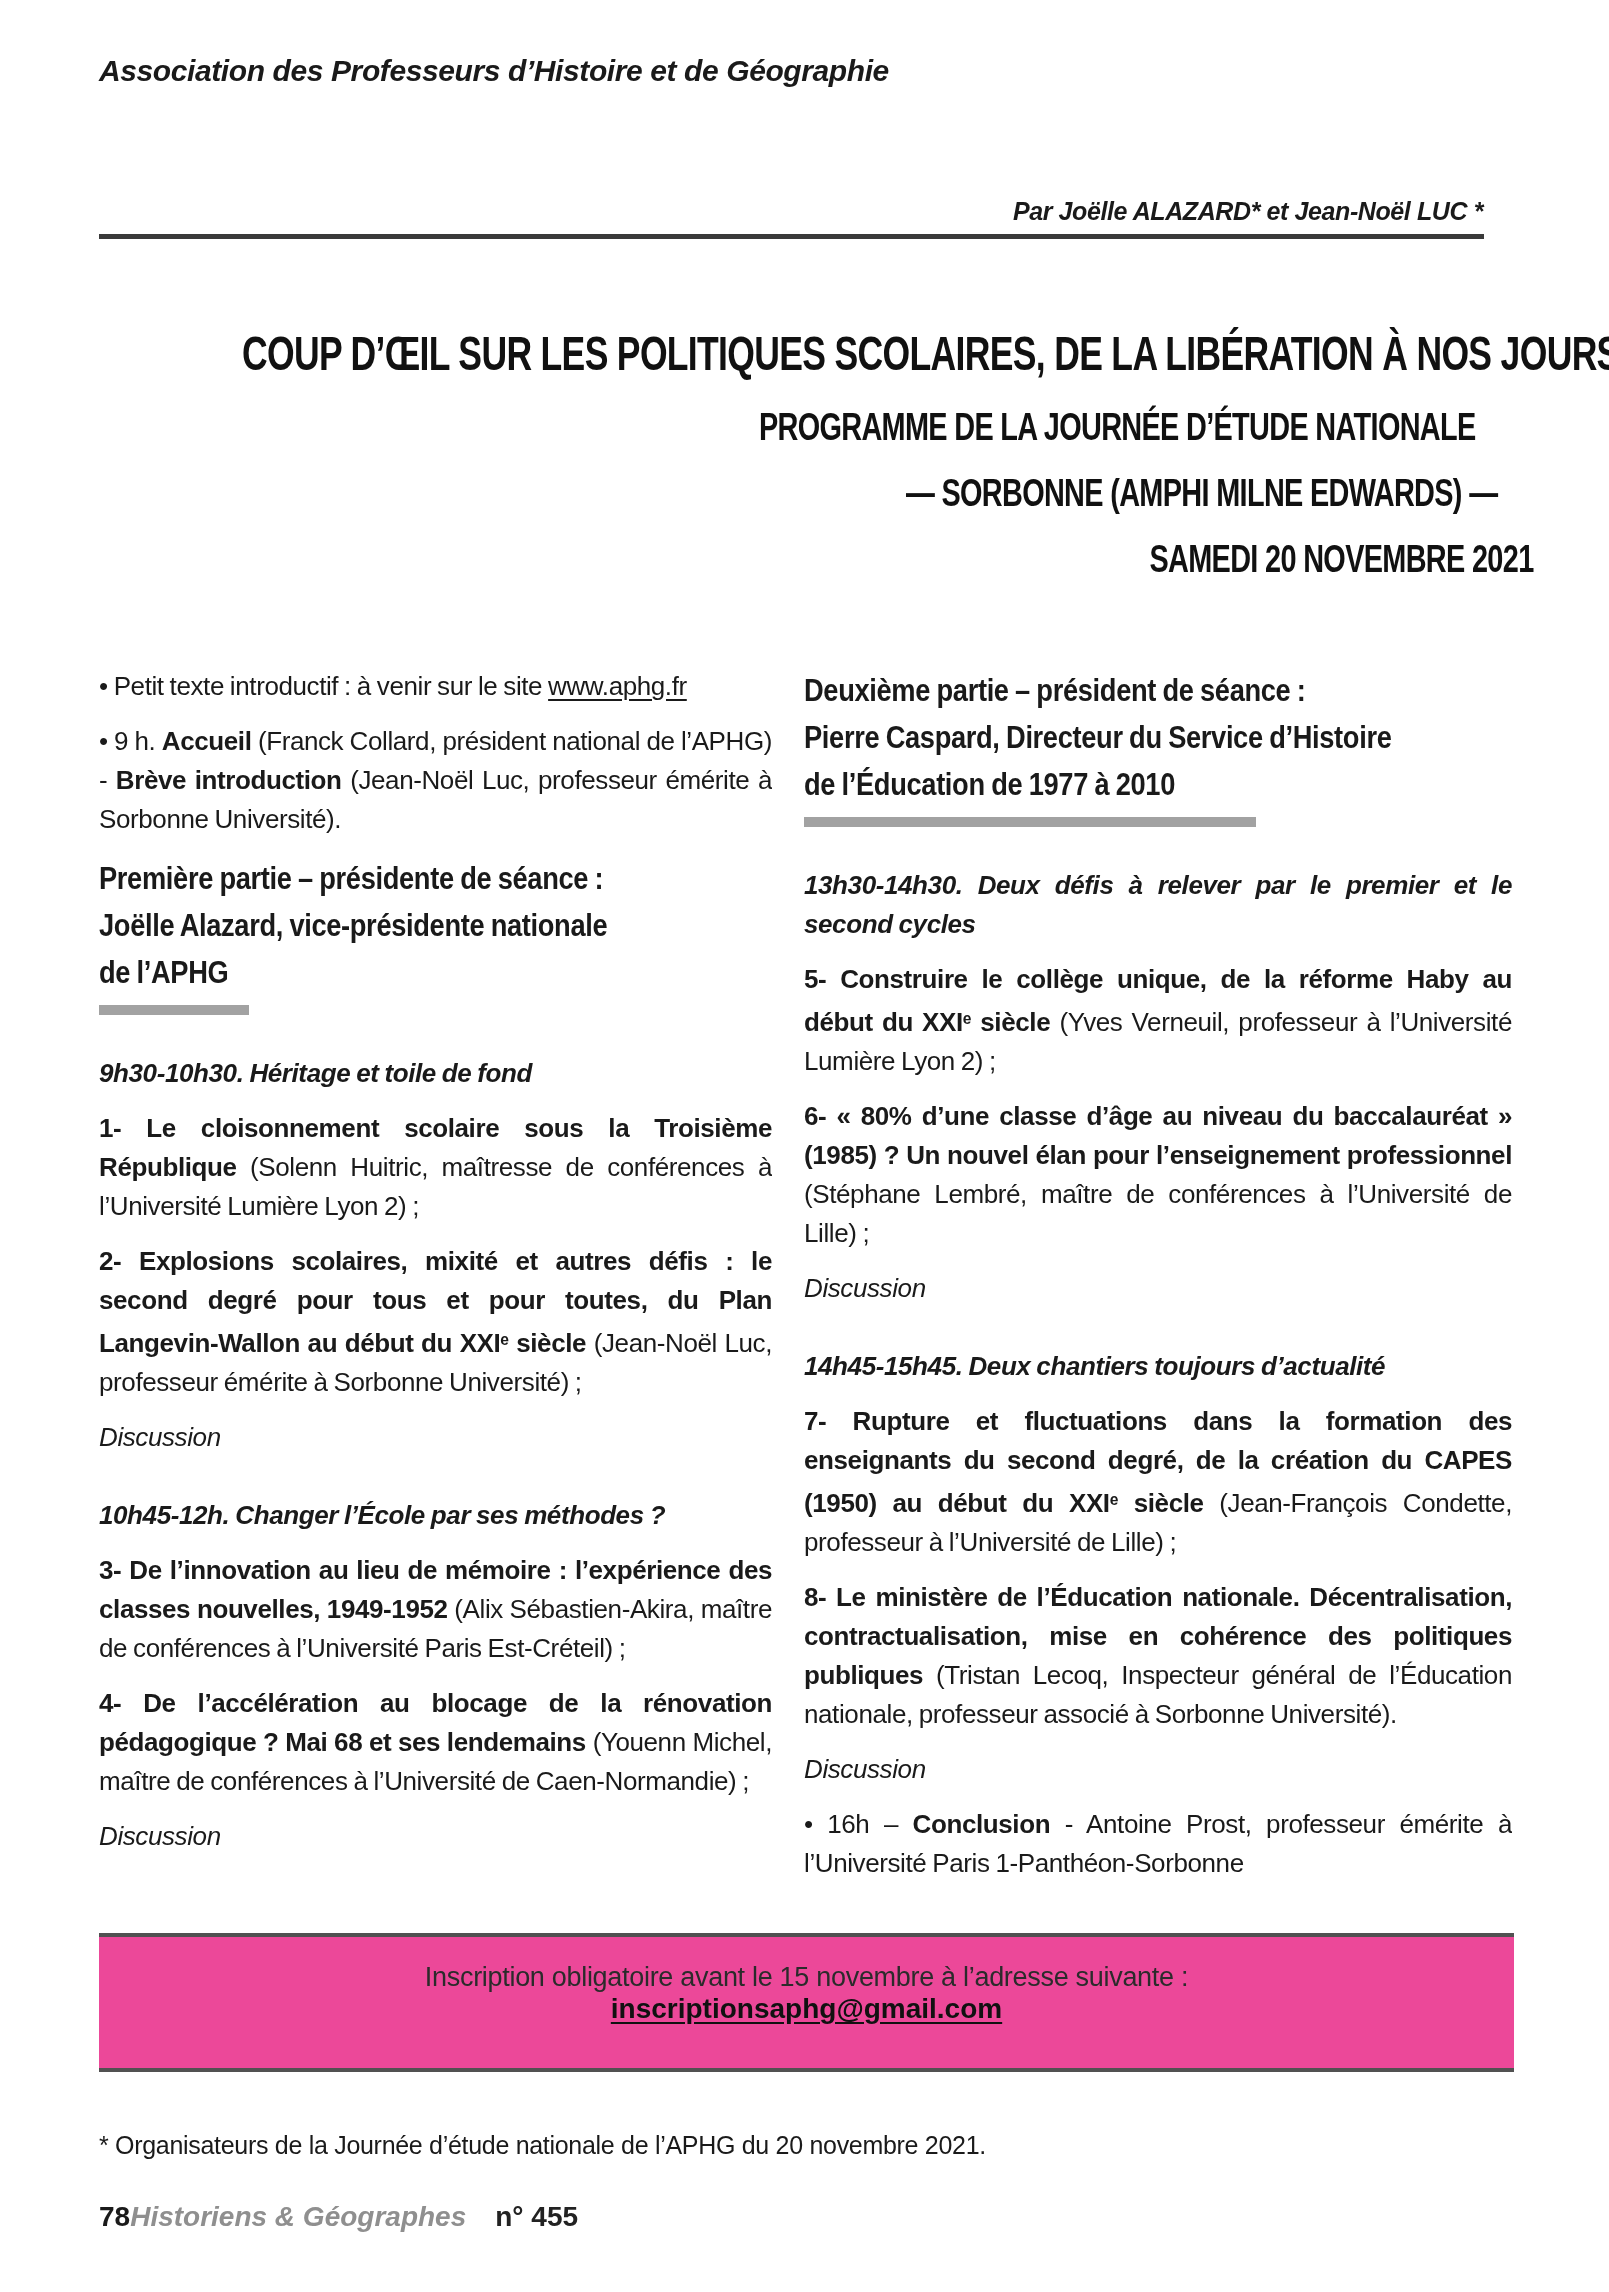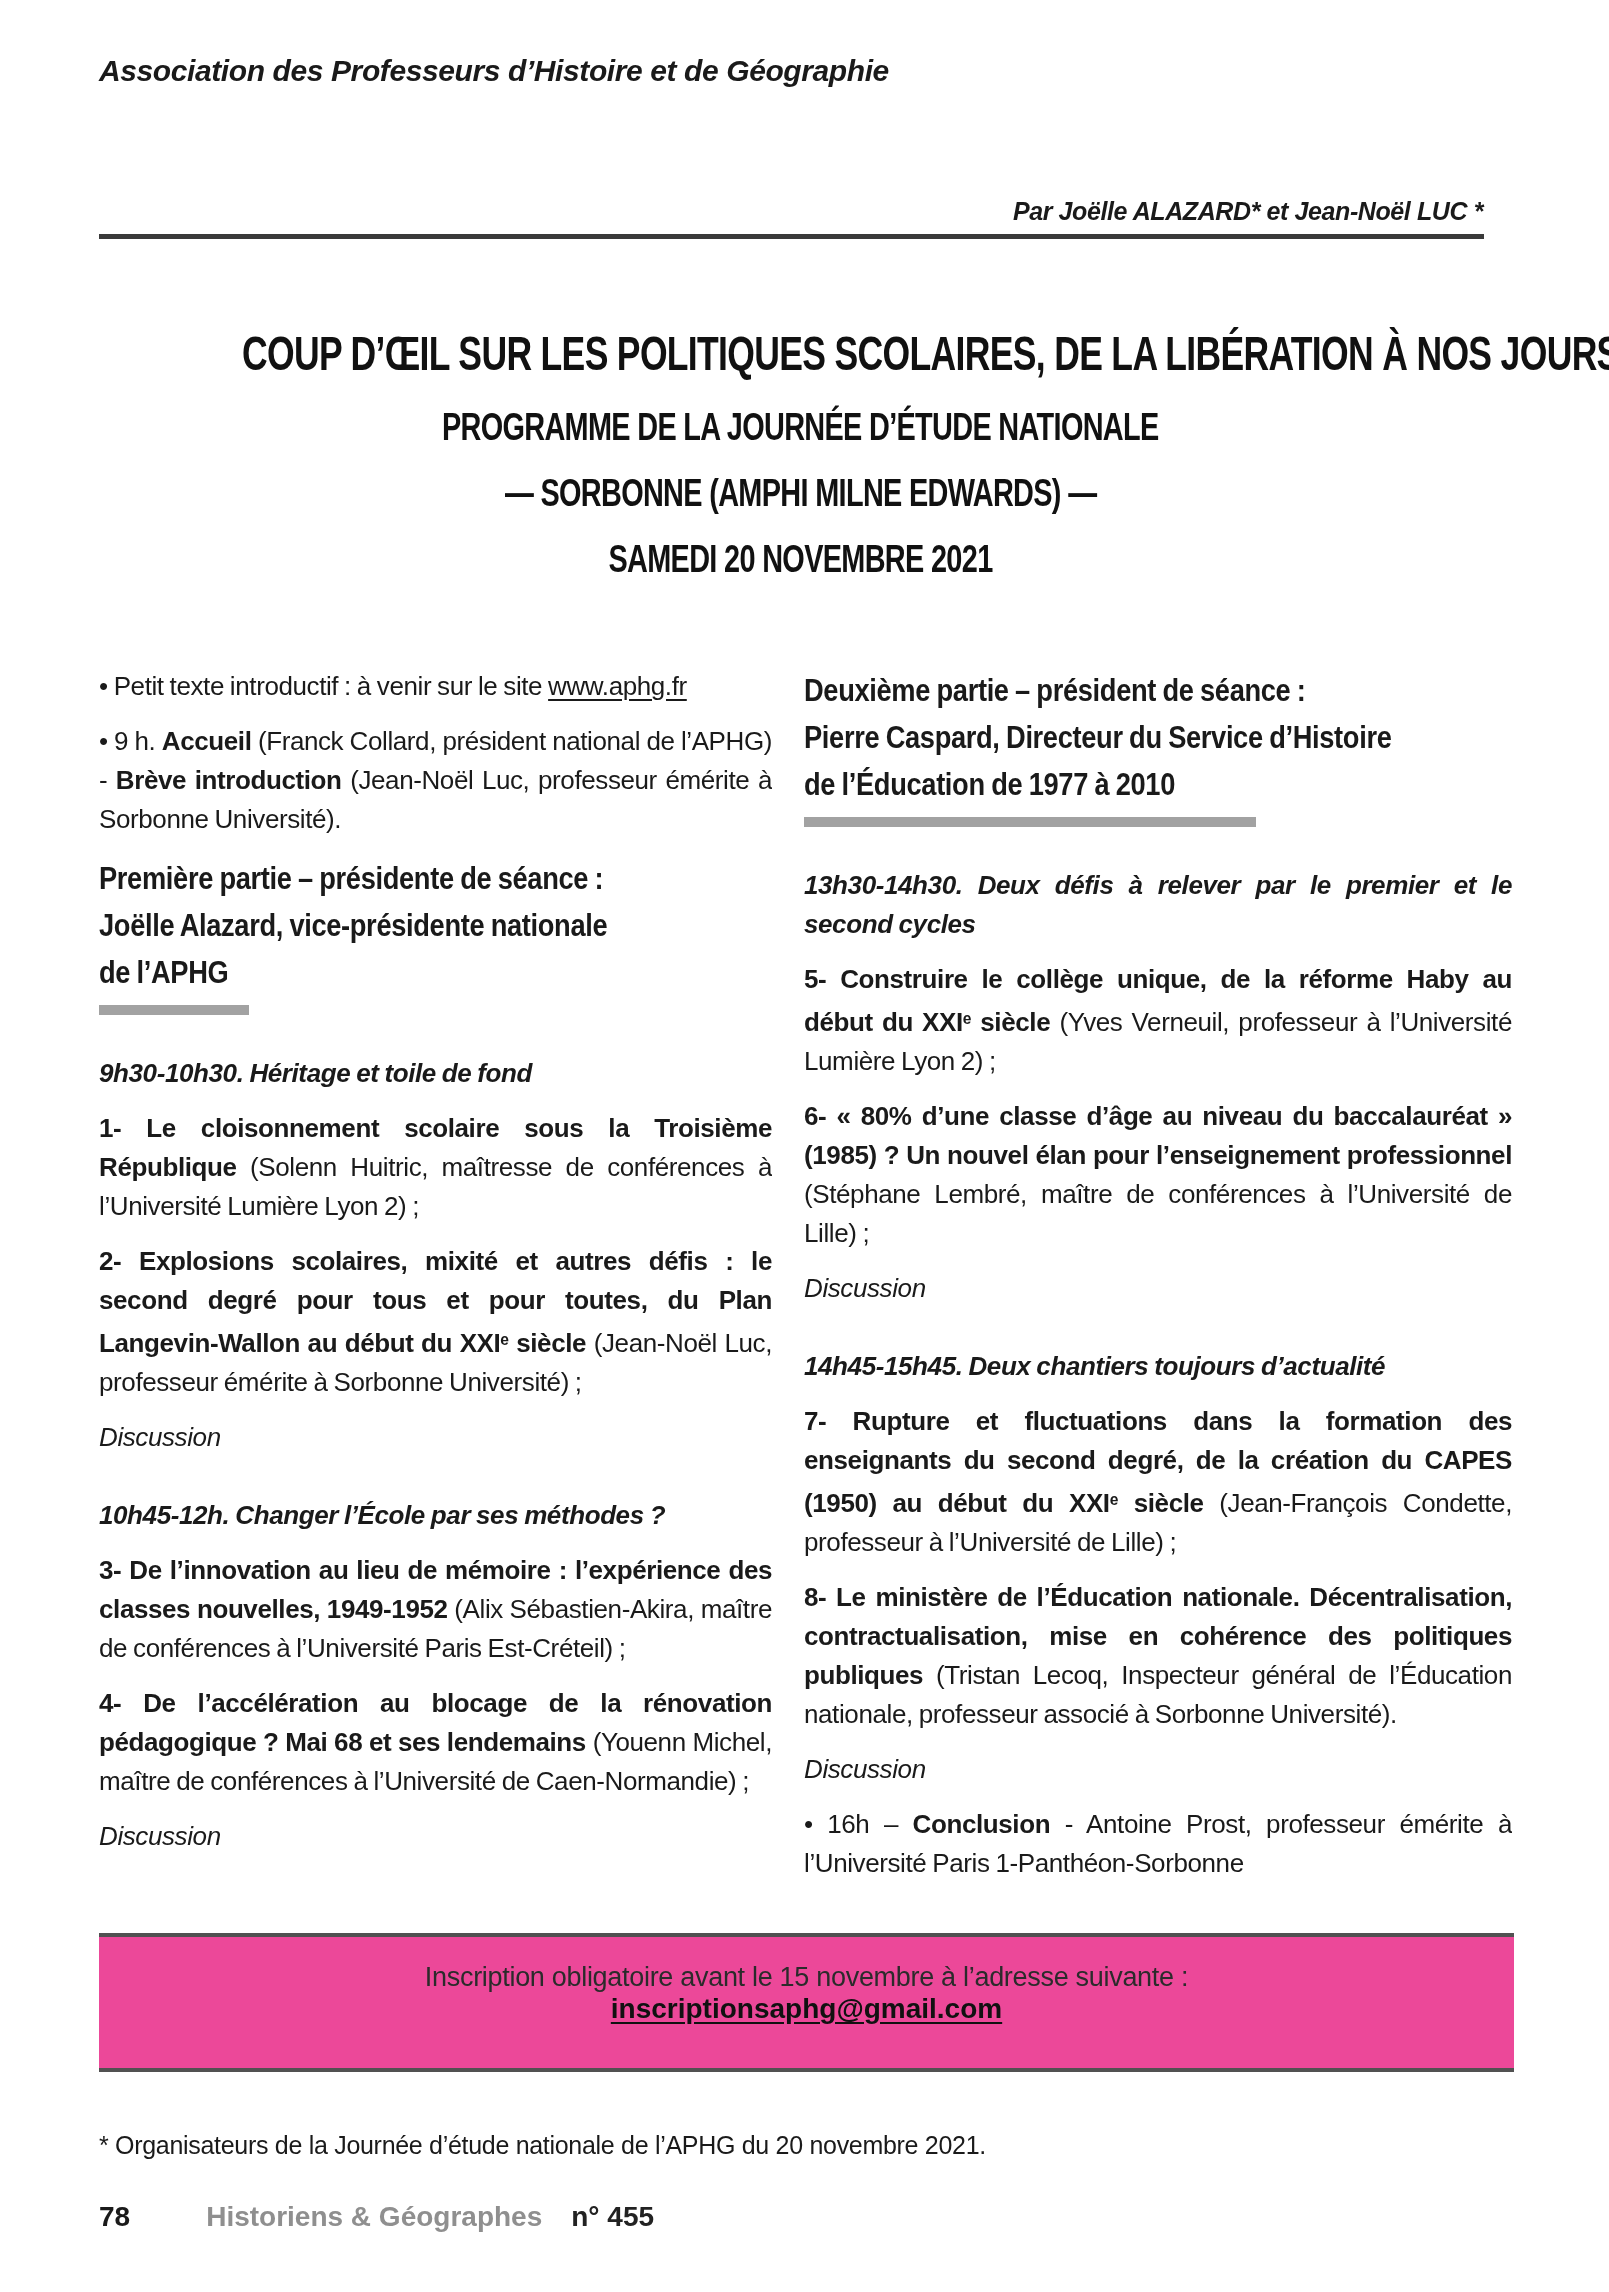--- a/index.html
+++ b/index.html
@@ -6,21 +6,21 @@
   .page{
     position:relative;width:1609px;height:2293px;background:#ffffff;
     margin:0 auto;overflow:hidden;color:#1a1a1a;
     font-family:"Liberation Sans","DejaVu Sans",sans-serif;
   }
   
   .doc-header{position:absolute;left:99px;top:54px;font-size:30px;font-weight:700;font-style:italic;letter-spacing:-0.4px;}
   .byline{position:absolute;right:126px;top:197px;font-size:25px;font-weight:700;font-style:italic;letter-spacing:-0.4px;}
   .top-rule{position:absolute;left:99px;width:1385px;top:234px;height:4.5px;background:#3a3a3a;}
   
-  .title-block{position:absolute;left:0;right:8px;top:321px;text-align:center;font-weight:700;color:#111;}
+  .title-block{position:absolute;left:0;right:8px;top:321px;text-align:right;font-weight:700;color:#111;}
   .title-line{display:block;}
   .t1{line-height:66px;}
   .t2,.t3,.t4{line-height:58px;}
   .tl{display:inline-block;white-space:nowrap;transform:scaleX(0.74);transform-origin:center;letter-spacing:-0.9px;}
   .t1 .tl{font-size:48px;}
   .t2 .tl,.t3 .tl,.t4 .tl{font-size:39px;}
   
   .col{position:absolute;top:667px;font-size:26px;line-height:39px;letter-spacing:-0.4px;word-spacing:-0.9px;height:1254px;overflow:hidden;}
   #left-column{left:99px;width:673px;}
   #right-column{left:804px;width:708px;}
@@ -40,21 +40,21 @@
   
   .inscription{
     position:absolute;left:99px;width:1415px;top:1933px;height:139px;box-sizing:border-box;
     background:#ec4899;border-top:4.5px solid #515151;border-bottom:4.5px solid #515151;text-align:center;
   }
   .inscription-line1{margin:25px 0 0;font-size:27px;letter-spacing:-0.3px;color:#2b2b2b;}
   .inscription-email{display:inline-block;margin-top:0;font-size:28px;font-weight:700;text-decoration:underline;text-underline-offset:3.6px;color:#111;cursor:pointer;}
   
   .footnote{position:absolute;left:99px;top:2131px;font-size:25px;letter-spacing:-0.3px;}
   .page-footer{position:absolute;left:99px;top:2201px;font-size:28px;font-weight:700;}
-  .journal-name{color:#8f8f8f;margin-left:76px;}
+  .journal-name{color:#8f8f8f;font-style:italic;}
   .issue-number{margin-left:29px;color:#222;}
 </style>
 </head>
 <body>
 
 <div class="page">
 
   <div class="doc-header">Association des Professeurs d’Histoire et de Géographie</div>
 
   <div class="byline">Par Joëlle ALAZARD* et Jean-Noël LUC *</div>

